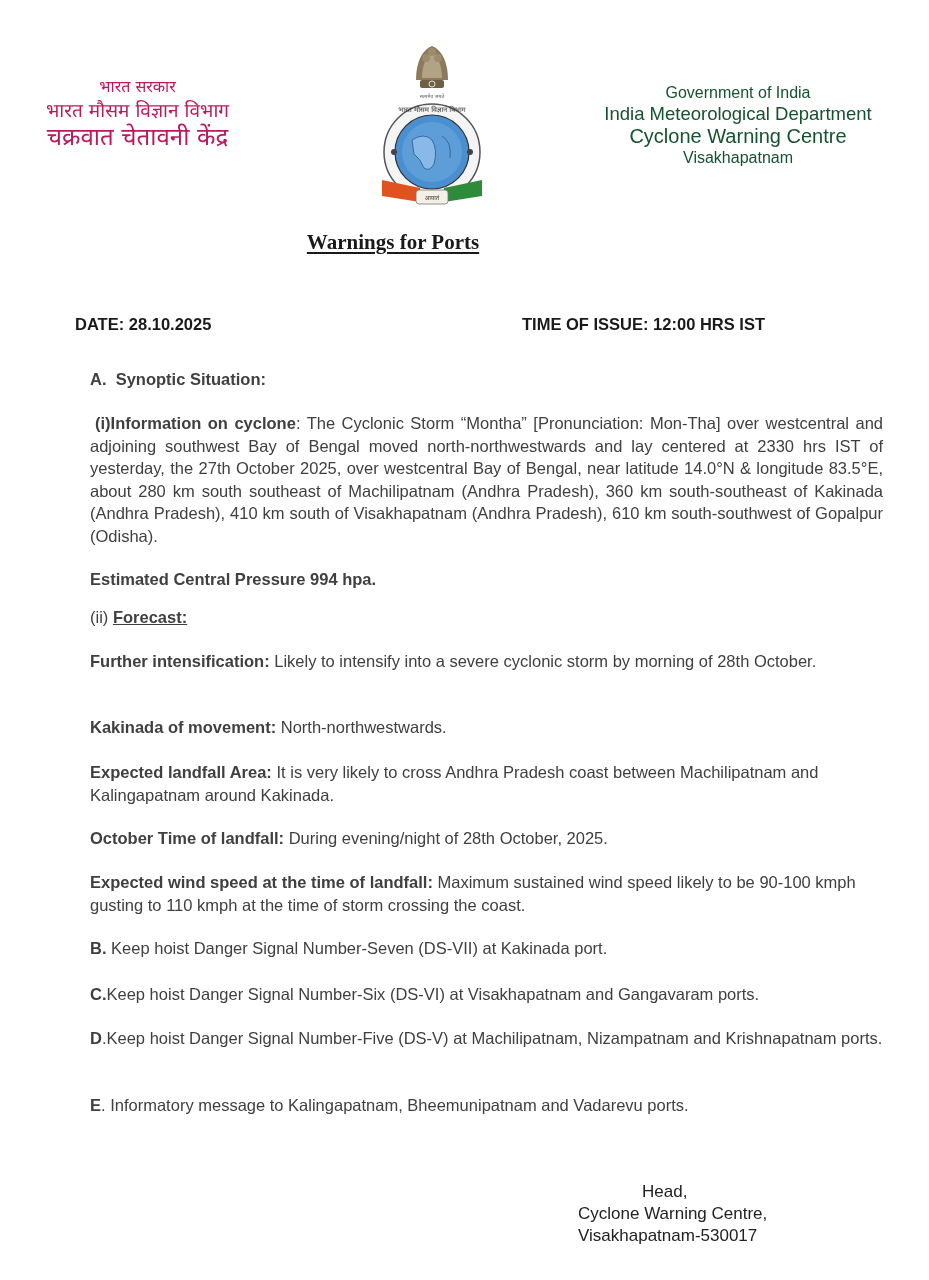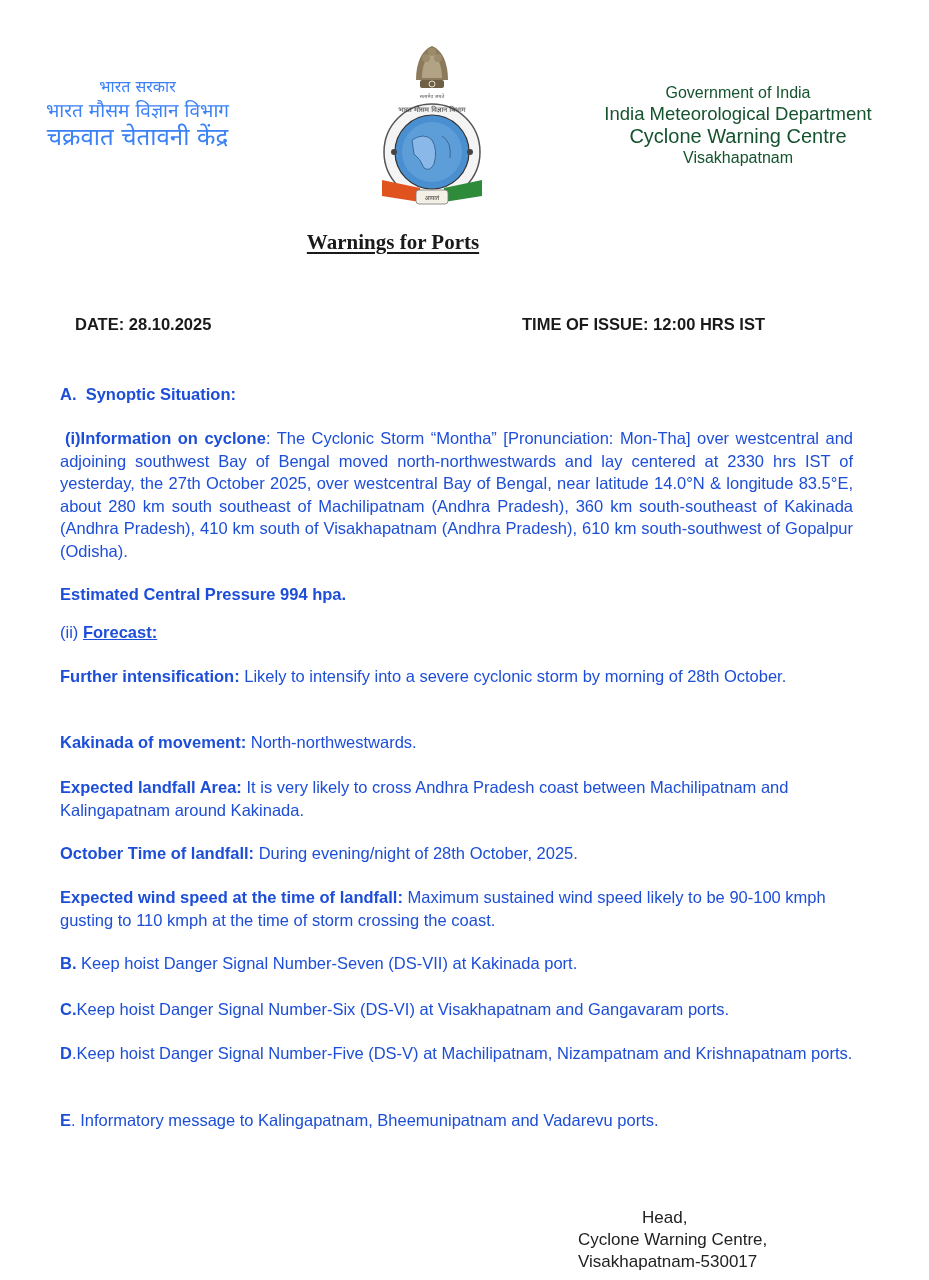--- a/index.html
+++ b/index.html
@@ -1,39 +1,39 @@
 <!DOCTYPE html>
 <html><head>
 <meta charset="utf-8">
 <style>
   html, body { margin: 0; padding: 0; background: #ffffff; }
   body { width: 929px; height: 1280px; position: relative; overflow: hidden; color: #1a1a1a; font-family: "Liberation Sans", sans-serif; }
   
-  .hindi { position: absolute; left: 20px; top: 76px; width: 235px; text-align: center; font-family: "DejaVu Sans", sans-serif; color: #3b82f6; }
+  .hindi { position: absolute; left: 20px; top: 76px; width: 235px; text-align: center; font-family: "DejaVu Sans", sans-serif; color: #be185d; }
   .hindi .l1 { font-size: 16px; line-height: 22px; }
   .hindi .l2 { font-size: 19px; line-height: 24px; }
   .hindi .l3 { font-size: 24px; line-height: 30px; }
   .hindi .l4 { font-size: 16px; line-height: 22px; }
   .eng { position: absolute; left: 578px; top: 82px; width: 320px; text-align: center; color: #14532d; }
   .eng .l1 { font-size: 16px; line-height: 21px; }
   .eng .l2 { font-size: 18.5px; line-height: 22px; }
   .eng .l3 { font-size: 20px; line-height: 23px; }
   .eng .l4 { font-size: 16px; line-height: 20px; }
   .logo { position: absolute; left: 372px; top: 40px; width: 120px; height: 170px; }
   
   .title { position: absolute; left: 0; width: 786px; top: 230px; text-align: center; }
   .title span { font-family: "Liberation Serif", serif; font-weight: bold; font-size: 21px; text-decoration: underline; text-underline-offset: 3px; }
   
-  .doc { position: absolute; left: 60px; width: 793px; font-size: 16.5px; line-height: 22.5px; color: #1d4ed8; margin-top: 15px; }
+  .doc { position: absolute; left: 90px; width: 793px; font-size: 16.5px; line-height: 22.5px; color: #404040; }
   .doc b { font-weight: bold; }
   .justify { text-align: justify; }
   .meta-row { position: absolute; left: 75px; width: 730px; top: 315px; font-size: 16.5px; font-weight: bold; }
   .meta-row .right { position: absolute; left: 447px; top: 0; }
   .sig { position: absolute; left: 578px; top: 1181px; font-size: 17px; line-height: 22px; color: #222; }
-  .sig .head { padding-left: 64px; margin-top: 26px; }
+  .sig .head { padding-left: 64px; }
 </style>
 </head>
 <body>
 
 <div class="hindi">
   <div class="l1">भारत सरकार</div>
   <div class="l2">भारत मौसम विज्ञान विभाग</div>
   <div class="l3">चक्रवात चेतावनी केंद्र</div>
 </div>
 

